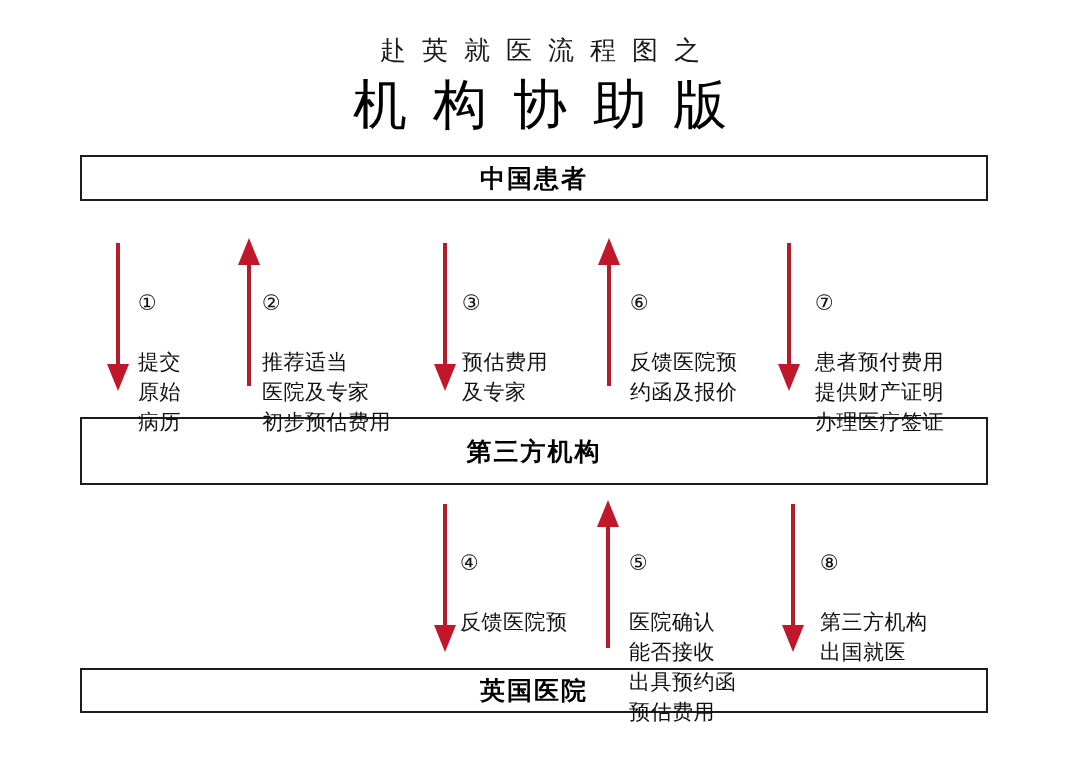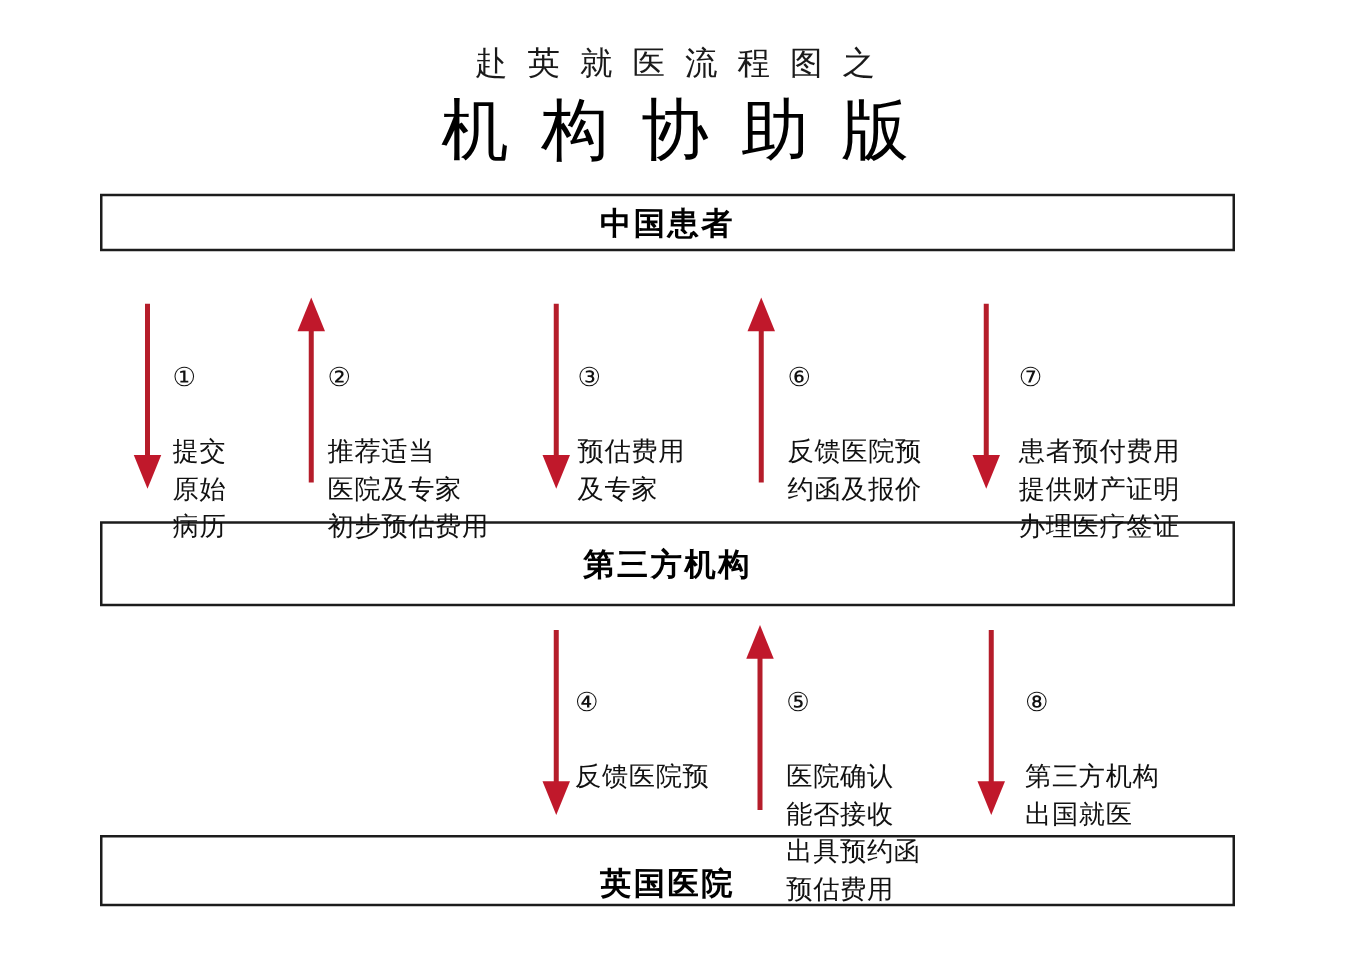--- a/index.html
+++ b/index.html
@@ -52,21 +52,21 @@
     justify-content: center;
   }
   .stage-label {
     font-size: 25px;
     font-weight: 700;
     letter-spacing: 2px;
     color: #000000;
   }
   #box-patient  { top: 155px; height: 46px; }
   #box-agency   { top: 417px; height: 68px; }
-  #box-hospital { top: 668px; height: 57px; align-items: flex-end; }
+  #box-hospital { top: 668px; height: 45px; }
 
   
   .arrow { position: absolute; }
   .arrow .shaft {
     position: absolute;
     left: 50%;
     transform: translateX(-50%);
     width: 4px;
     background: #B51D2A;
   }

